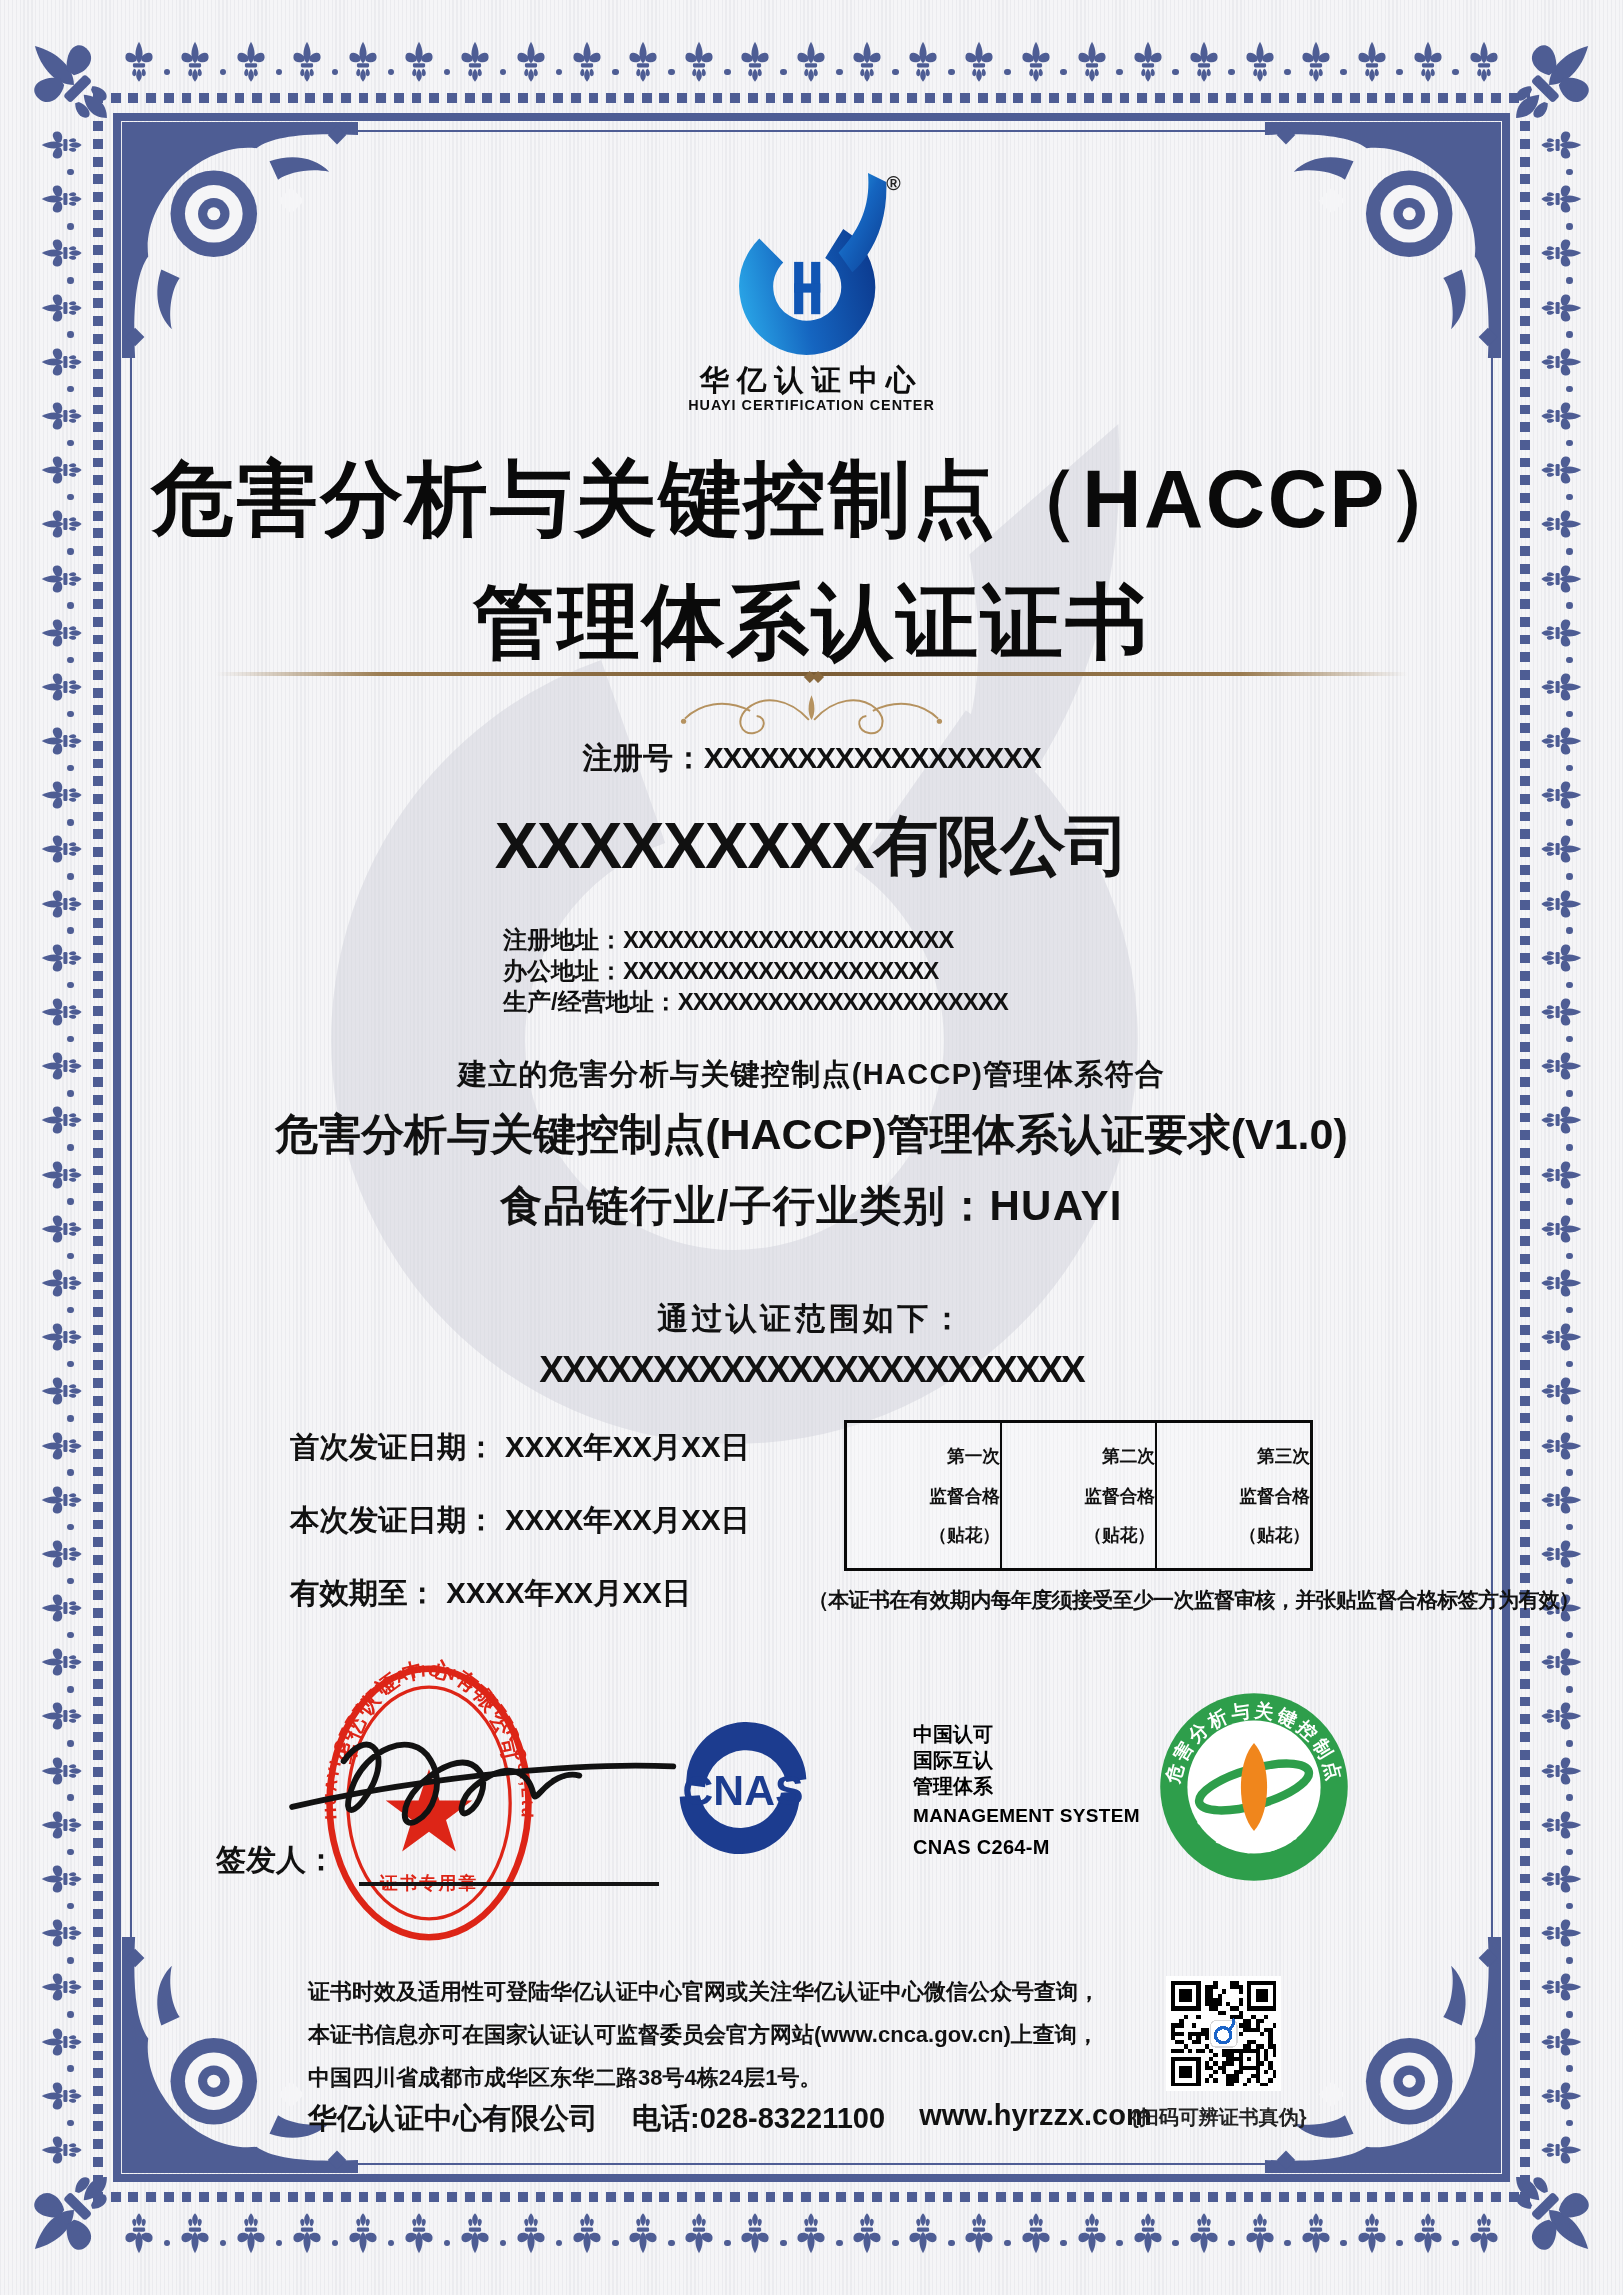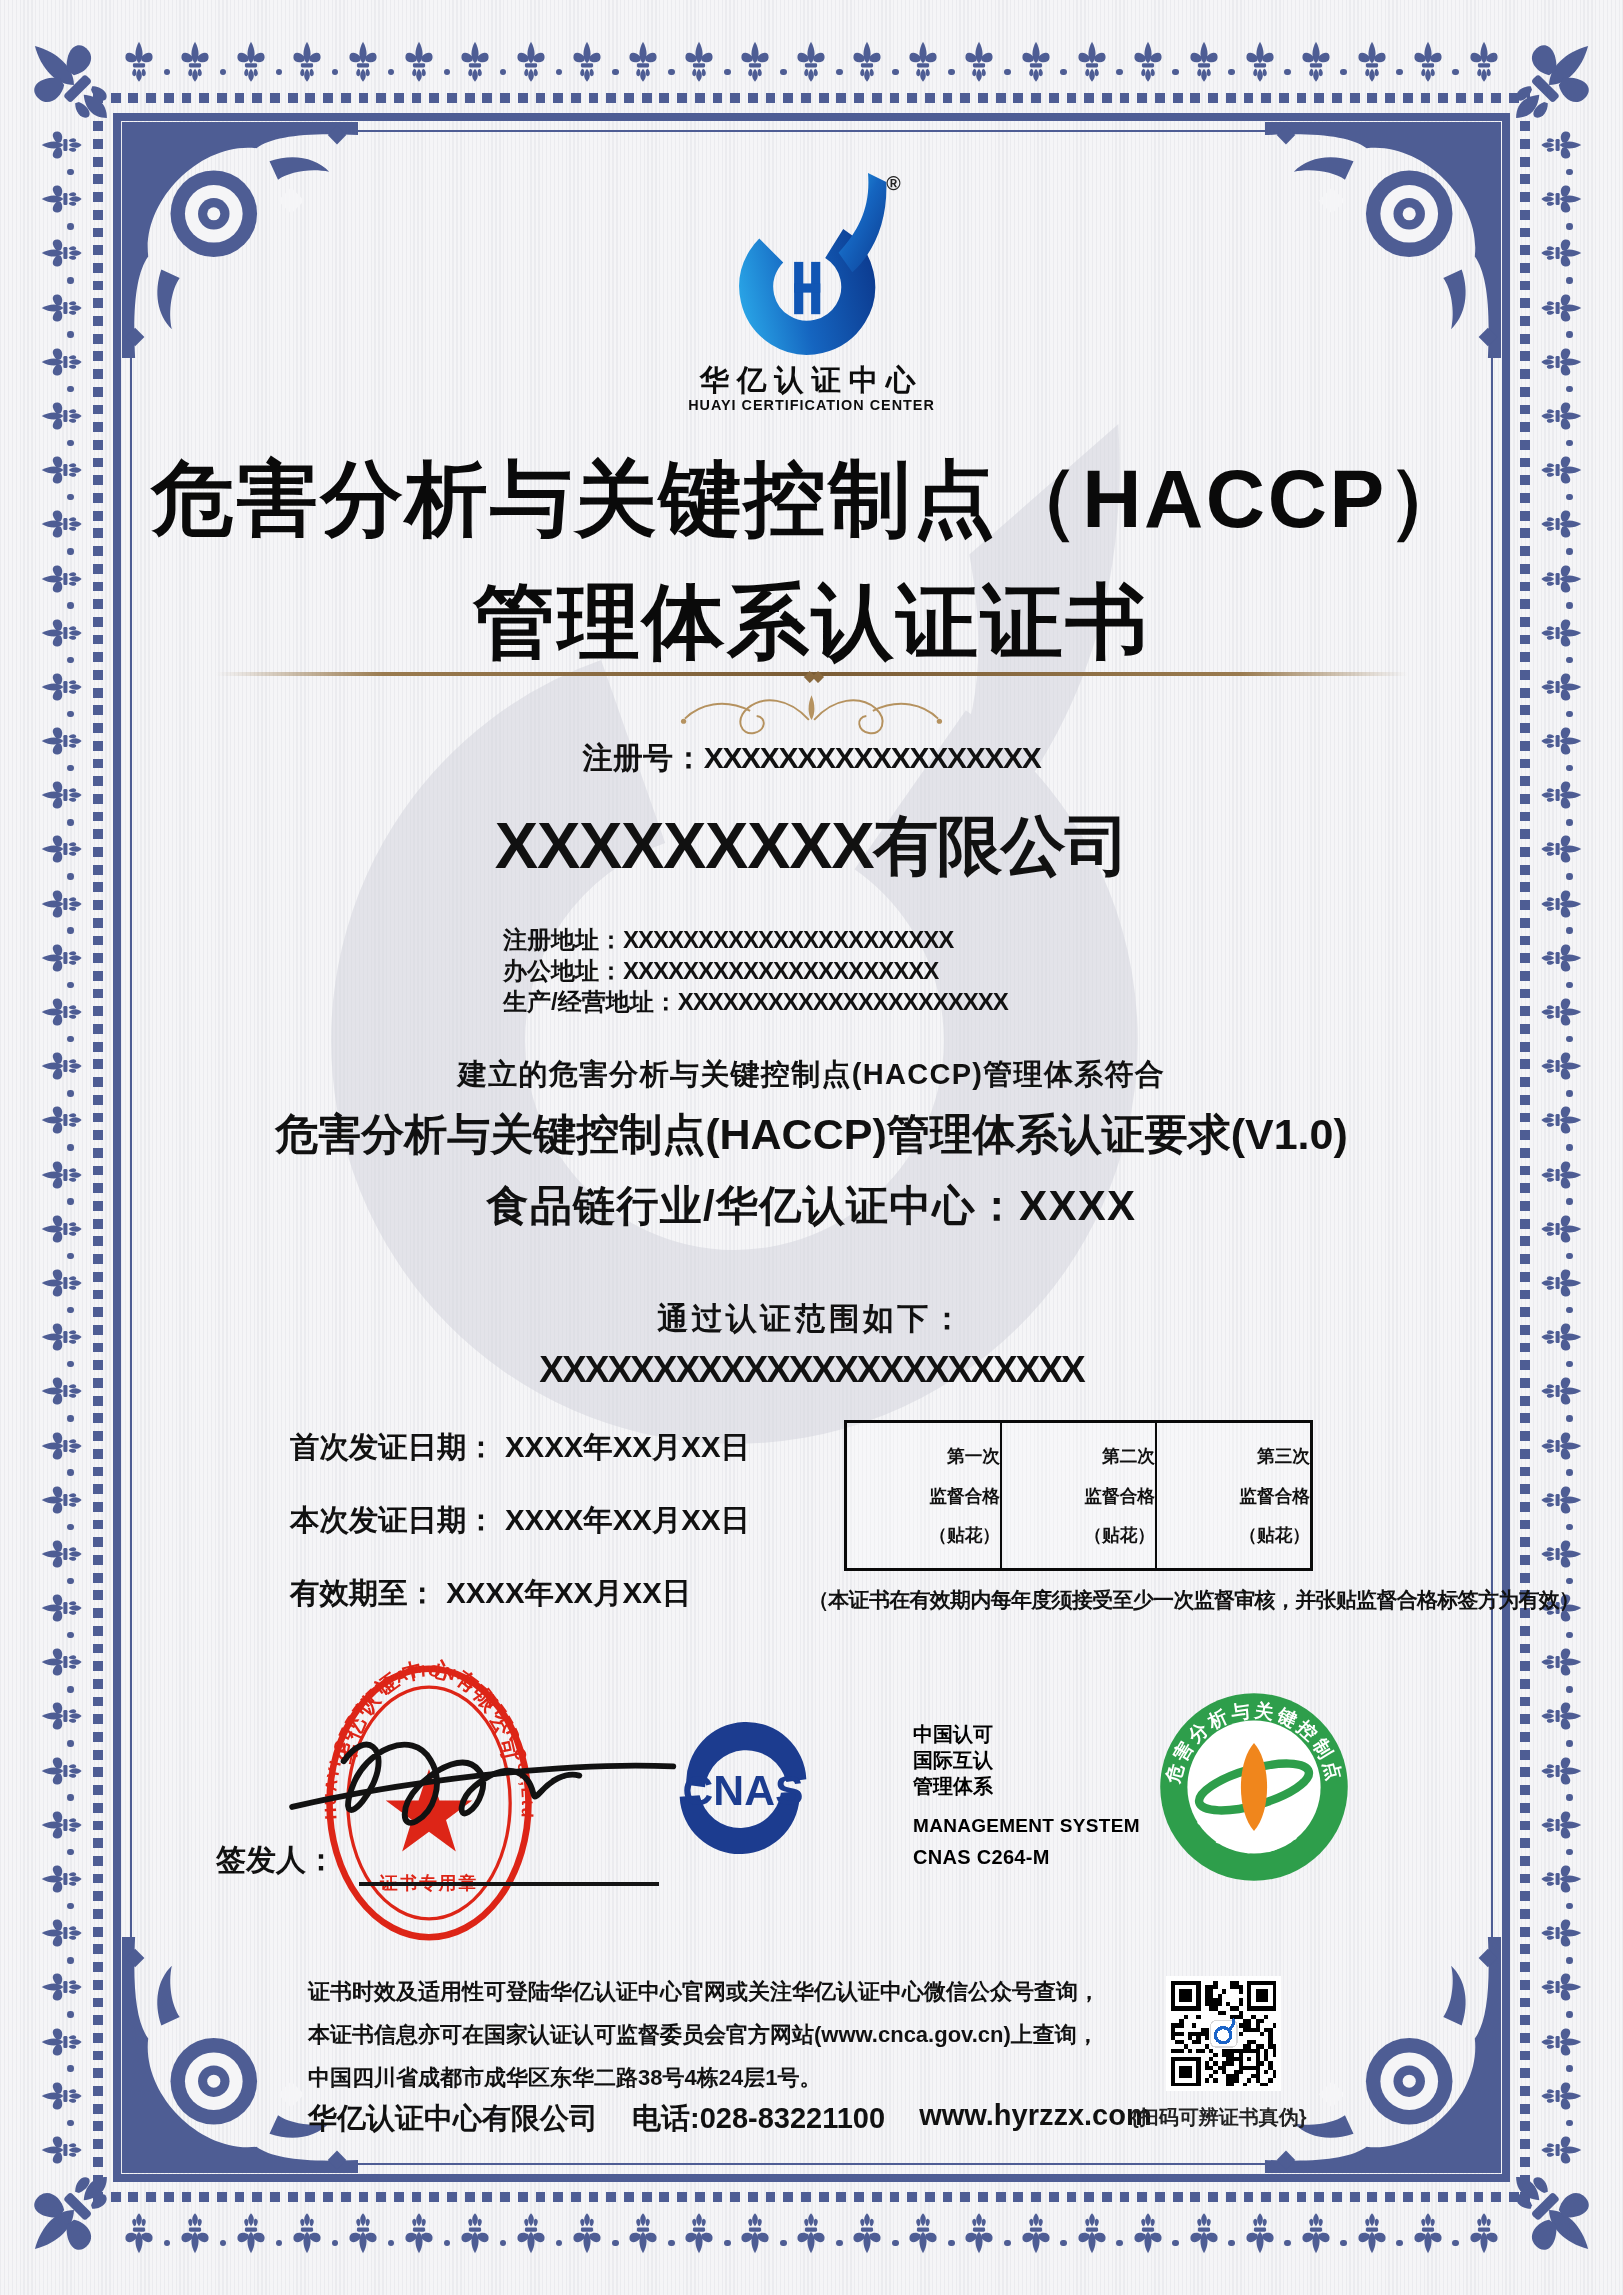--- a/index.html
+++ b/index.html
@@ -96,21 +96,21 @@
 
   
   .seal-svg { position:absolute; left:298px; top:1659px; width:262px; height:288px; }
   .signature-svg { position:absolute; left:281px; top:1709px; width:406px; height:124px; z-index:7; }
   .signer-label { position:absolute; left:216px; top:1840px; font-size:30px; font-weight:700; z-index:7; }
   .signer-line { position:absolute; left:359px; top:1882px; width:300px; height:3.9px; background:#151515; z-index:7; }
 
   
   .cnas-svg { position:absolute; left:673px; top:1718px; width:140px; height:140px; }
   .cnas-text { position:absolute; left:913px; top:1721px; font-weight:700; font-size:20px; line-height:26px; color:#000000; }
-  .cnas-text .en1 { font-weight:800; font-size:19px; margin-top:14px; letter-spacing:0.3px;text-align:center; }
+  .cnas-text .en1 { font-weight:800; font-size:19px; margin-top:4px; letter-spacing:0.3px;text-align:center; }
   .cnas-text .en2 { font-weight:800; font-size:20px; margin-top:5.2px; letter-spacing:0.3px; }
   .haccp-svg { position:absolute; left:1157px; top:1690px; width:194px; height:194px; }
 
   
   .foot-para { position:absolute; left:308px; top:1970px; width:841px; font-size:22px; font-weight:600; line-height:43px; }
   .foot-row { position:absolute; left:308px; top:2099px; display:flex; gap:34px; font-size:29px; font-weight:900; white-space:nowrap; }
   .qr-box { position:absolute; left:1166px; top:1976px; width:115px; height:115px; background:#fff; padding:4.6px; }
   .qr-box svg { width:100%; height:100%; shape-rendering:crispEdges; }
   .qr-caption { position:absolute; left:1131px; top:2104px; font-size:20px; font-weight:600; color:#222; letter-spacing:0px; }
 
@@ -737,21 +737,21 @@
   <div class="abs ctr company-name">XXXXXXXXX有限公司</div>
 
   <div class="addr-block">
     <div><span>注册地址：</span><span class="xval">XXXXXXXXXXXXXXXXXXXXXX</span></div>
     <div><span>办公地址：</span><span class="xval">XXXXXXXXXXXXXXXXXXXXX</span></div>
     <div><span>生产/经营地址：</span><span class="xval">XXXXXXXXXXXXXXXXXXXXXX</span></div>
   </div>
 
   <div class="abs ctr conf-intro">建立的危害分析与关键控制点(HACCP)管理体系符合</div>
   <div class="abs ctr conf-standard">危害分析与关键控制点(HACCP)管理体系认证要求(V1.0)</div>
-  <div class="abs ctr conf-category">食品链行业/华亿认证中心：XXXX</div>
+  <div class="abs ctr conf-category">食品链行业/子行业类别：HUAYI</div>
 
   <div class="abs ctr scope-heading">通过认证范围如下：</div>
   <div class="abs ctr scope-value">XXXXXXXXXXXXXXXXXXXXXXXX</div>
 
   <div class="dates-block">
     <div class="date-row"><span>首次发证日期：</span><span class="dval">XXXX年XX月XX日</span></div>
     <div class="date-row"><span>本次发证日期：</span><span class="dval">XXXX年XX月XX日</span></div>
     <div class="date-row"><span>有效期至：</span><span class="dval">XXXX年XX月XX日</span></div>
   </div>
 

